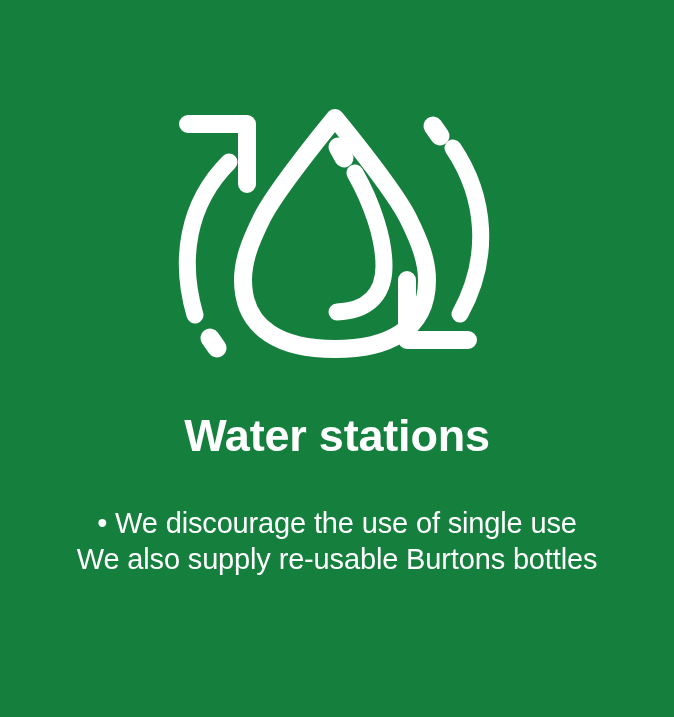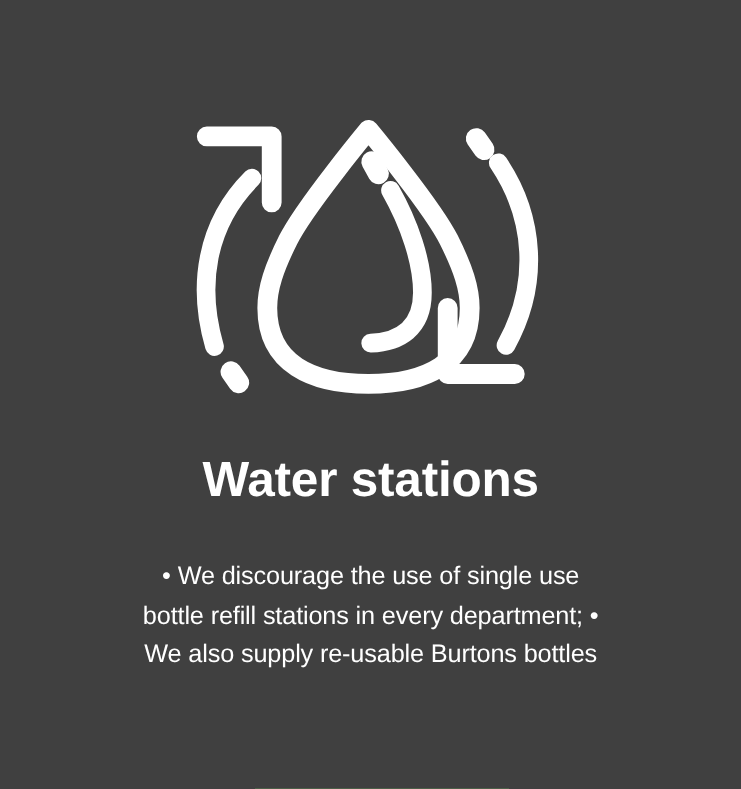--- a/index.html
+++ b/index.html
@@ -12,21 +12,21 @@
     overflow: hidden;
     background: #6ba45d;
     font-family: "Liberation Sans", sans-serif;
     -webkit-font-smoothing: antialiased;
   }
 
   .card {
     position: relative;
     width: 674px;
     height: 717px;
-    background: #404040;
+    background: #15803d;
     box-sizing: border-box;
     display: flex;
     flex-direction: column;
     align-items: center;
     overflow: hidden;
   }
 
   .icon-wrap {
     position: absolute;
     left: 0;
@@ -58,21 +58,21 @@
     white-space: nowrap;
   }
 
   .body-text {
     position: absolute;
     left: 28px;
     right: 28px;
     top: 506px;
     text-align: center;
     color: #ffffff;
-    font-size: 23px;
+    font-size: 29px;
     font-weight: 400;
     line-height: 35.5px;
     letter-spacing: -0.15px;
   }
 
   .body-line {
     display: block;
     white-space: nowrap;
   }
 
@@ -122,19 +122,18 @@
       <path d="M 198 73 C 215 103 227 138 227 166 C 227 199 206 211 180 212" stroke-width="17"></path>
 
       <path d="M 181 47 L 187 58" stroke-width="19"></path>
     </svg>
   </div>
 
   <div class="title">Water stations</div>
 
   <div class="body-text">
     <span class="body-line">• We discourage the use of single use</span>
-    <span class="body-line">bottle refill stations in every department; •</span>
     <span class="body-line">We also supply re-usable Burtons bottles</span>
   </div>
 
   <div class="bottom-peek">&nbsp;</div>
 
 </div>
 
 </body></html>

